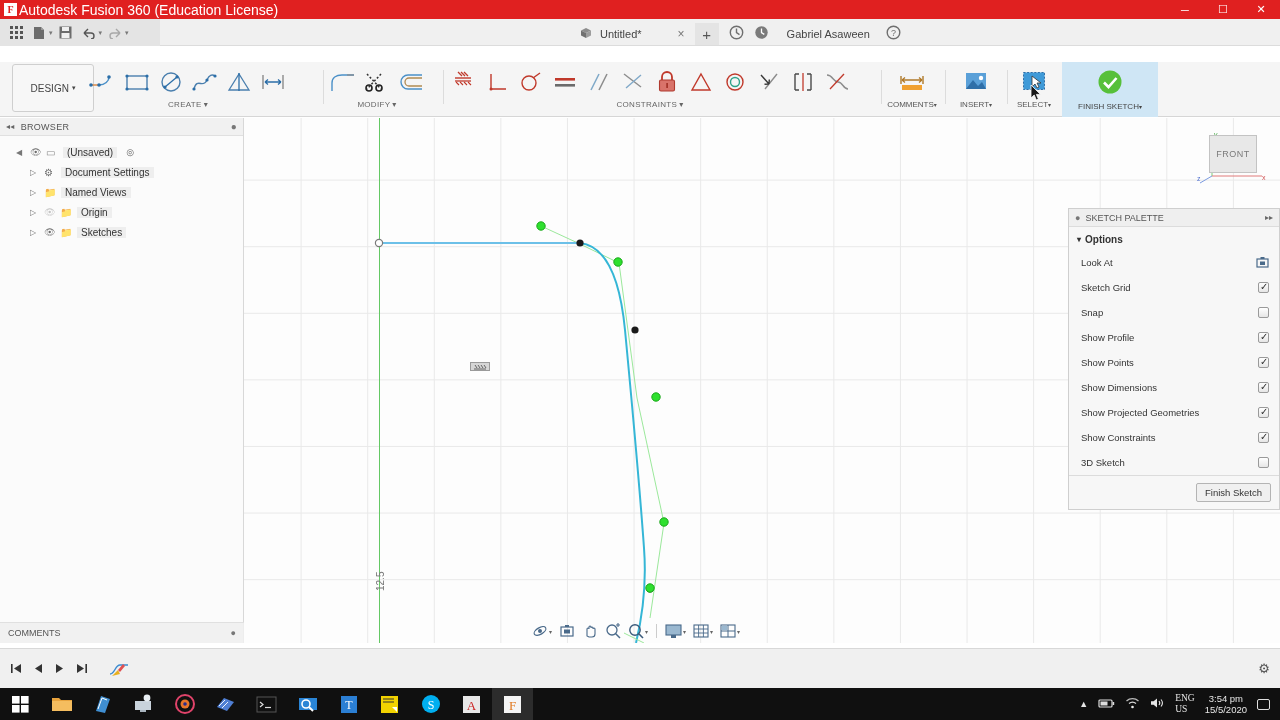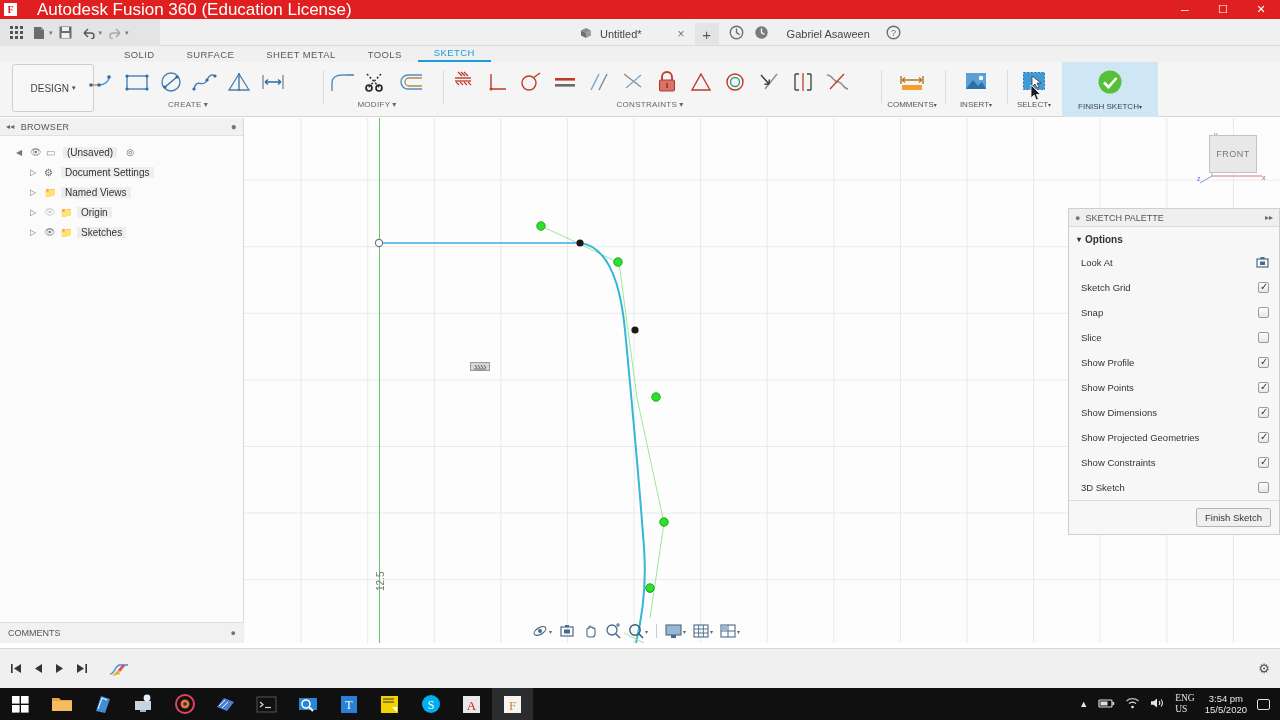--- a/index.html
+++ b/index.html
@@ -13,21 +13,21 @@
   
   .titlebar {
     position: absolute; top: 0; left: 0; width: 1280px; height: 19px;
     background: #e02020; display: flex; align-items: center;
   }
   .tb-logo {
     width: 13px; height: 13px; margin-left: 4px; background: #fff;
     color: #e02020; font-size: 10px; font-weight: bold; line-height: 13px;
     text-align: center; font-family: "Liberation Serif", serif;
   }
-  .tb-title { color: #fff; font-size: 17px; margin-left: 20px; }
+  .tb-title { color: #fff; font-size: 14px; margin-left: 2px; }
   .tb-btns { margin-left: auto; display: flex; height: 19px; }
   .tb-btn {
     width: 38px; height: 19px; color: #fff; font-size: 11px;
     display: flex; align-items: center; justify-content: center;
   }
 
   
   .qab {
     position: absolute; top: 19px; left: 0; width: 1280px; height: 27px;
     background: #f0f0f0; border-bottom: 1px solid #dcdcdc;
@@ -337,27 +337,20 @@
   </span>
   <span class="username">Gabriel Asaween</span>
   <span class="help-ico">
     <svg width="15" height="15" viewBox="0 0 15 15">
           <circle cx="7.5" cy="7.5" r="6.3" fill="none" stroke="#6f6f6f" stroke-width="1.4"></circle>
           <text x="7.5" y="11" font-size="9" text-anchor="middle" fill="#6f6f6f" font-family="sans-serif">?</text>
         </svg>
   </span>
 </div>
 
-<div class="ribbontabs">
-  <div class="rtab">SOLID</div>
-  <div class="rtab">SURFACE</div>
-  <div class="rtab">SHEET METAL</div>
-  <div class="rtab">TOOLS</div>
-  <div class="rtab active">SKETCH</div>
-</div>
 
 <div class="ribbon">
 
   <div class="design-btn">
     <span>DESIGN</span>
     <span style="font-size:7px">▾</span>
   </div>
 
   <div class="panel" style="left:86px;">
     <div class="panel-row">
@@ -702,24 +695,20 @@
   </div>
   <div class="pal-row">
     <span class="nm">Sketch Grid</span>
     <span class="cb on"></span>
   </div>
   <div class="pal-row">
     <span class="nm">Snap</span>
     <span class="cb"></span>
   </div>
   <div class="pal-row">
-    <span class="nm">Slice</span>
-    <span class="cb"></span>
-  </div>
-  <div class="pal-row">
     <span class="nm">Show Profile</span>
     <span class="cb on"></span>
   </div>
   <div class="pal-row">
     <span class="nm">Show Points</span>
     <span class="cb on"></span>
   </div>
   <div class="pal-row">
     <span class="nm">Show Dimensions</span>
     <span class="cb on"></span>

